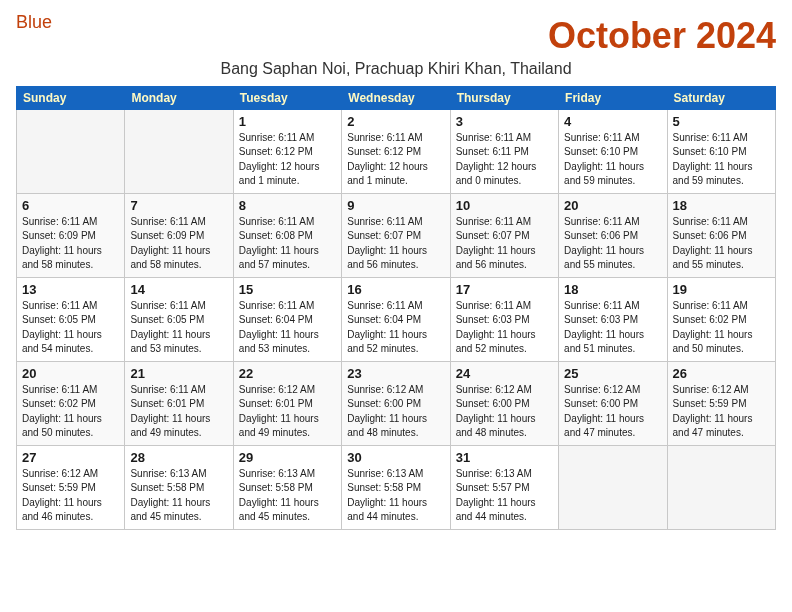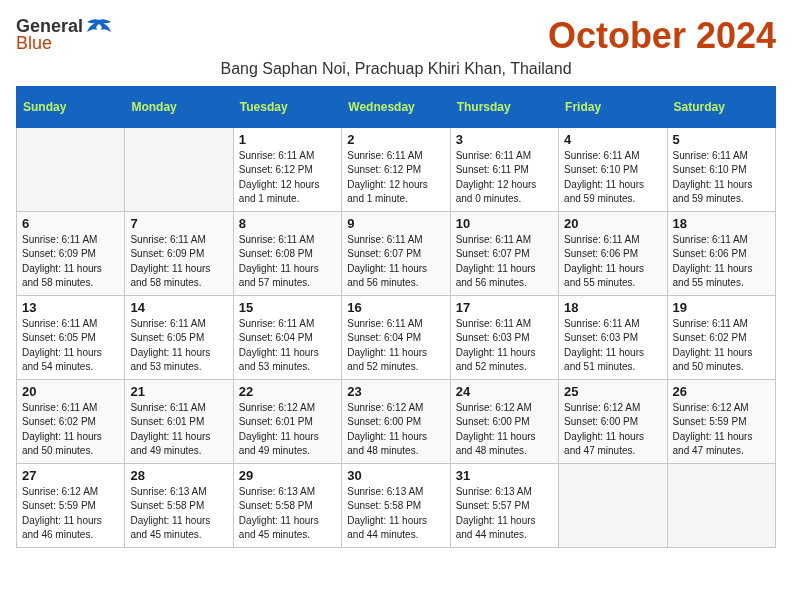--- a/index.html
+++ b/index.html
@@ -51,23 +51,23 @@
       margin-bottom: 8px;
       font-weight: 500;
     }
     table {
       width: 100%;
       border-collapse: collapse;
       table-layout: fixed;
     }
     th {
       background: #1565c0;
-      color: #bef264;
+      color: #fef9c3;
       text-align: left;
-      padding: 13px 6px;
+      padding: 4px 6px;
       font-size: 12px;
       font-weight: bold;
       border: 1px solid #1565c0;
     }
     td {
       border: 1px solid #c8c8c8;
       vertical-align: top;
       padding: 4px 5px;
       font-size: 10px;
       color: #222;
@@ -95,26 +95,20 @@
     tr:nth-child(even) td:not(.empty) {
       background: #f9f9f9;
     }
   </style>
 </head>
 <body>
 
 <div class="page">
   <div class="header">
     <div class="logo">
-      <div class="logo-row">
-        <span style="font-size:18px;font-weight:bold;color:#333;">General</span>
-        <svg class="logo-bird" viewBox="0 0 28 18" width="28" height="18">
-          <path d="M14 2 Q20 0 26 4 Q22 6 18 5 Q24 8 26 14 Q20 10 16 12 Q18 8 14 6 Q10 8 12 12 Q8 10 2 14 Q4 8 10 5 Q6 6 2 4 Q8 0 14 2Z" fill="#1565c0"></path>
-        </svg>
-      </div>
       <span style="font-size:18px;font-weight:normal;color:#c2410c;margin-top:-4px;">Blue</span>
     </div>
     <div class="month-title">October 2024</div>
   </div>
   <div class="subtitle">Bang Saphan Noi, Prachuap Khiri Khan, Thailand</div>
 
   <table>
     <thead>
       <tr>
         <th>Sunday</th>

